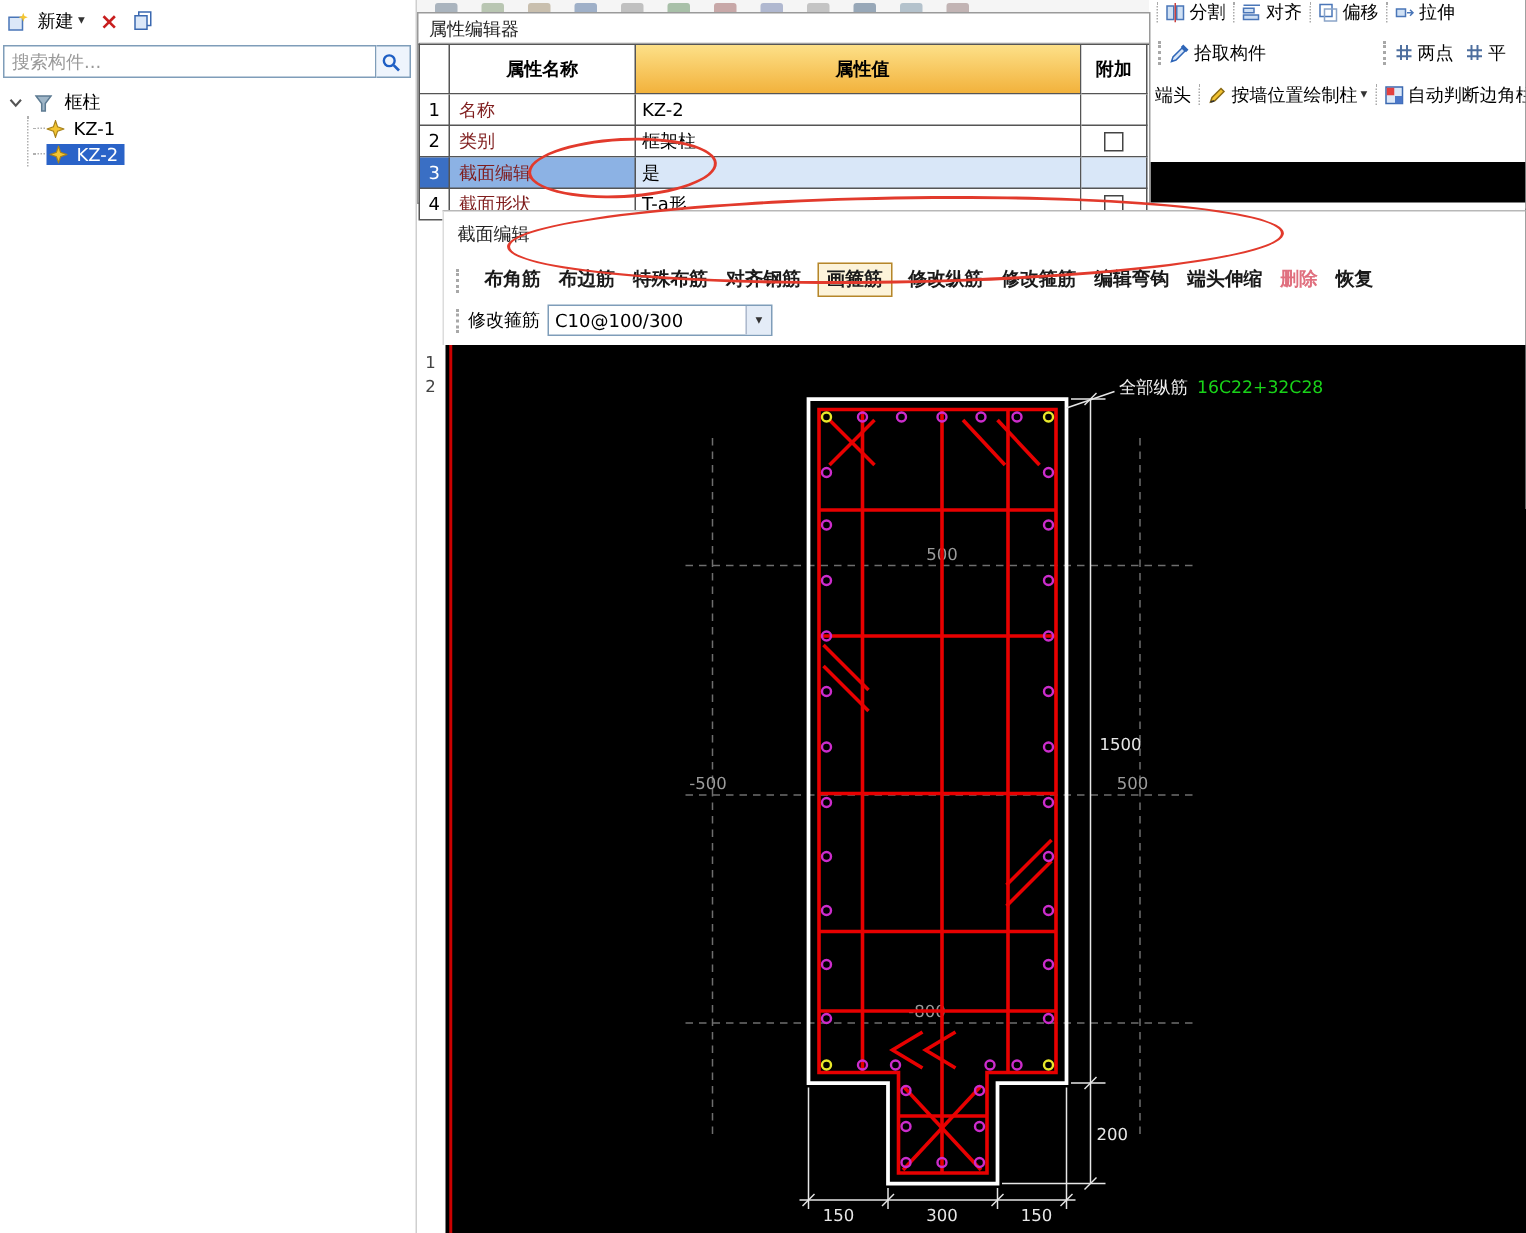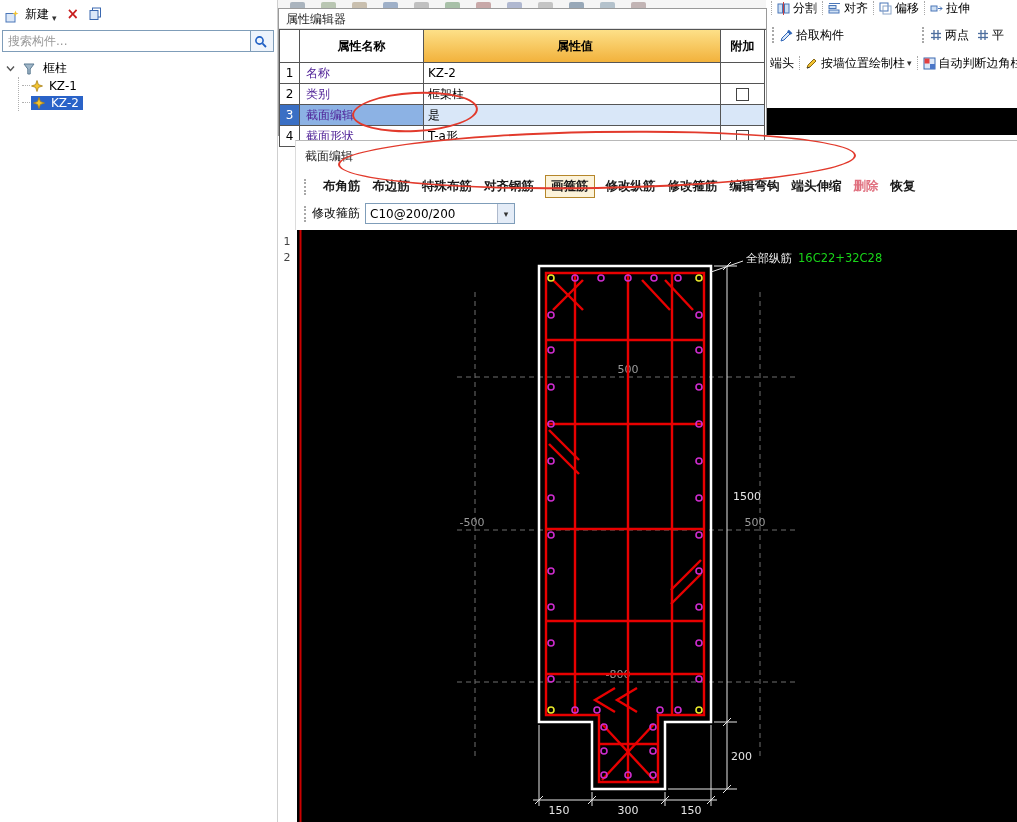--- a/index.html
+++ b/index.html
@@ -3,21 +3,21 @@
 <meta charset="utf-8">
 <style>
 *{margin:0;padding:0;box-sizing:border-box;}
 html,body{width:1017px;height:822px;}
 body{position:relative;overflow:hidden;background:#fff;color:#000;
  font-family:"DejaVu Sans","Liberation Sans",sans-serif;font-size:12px;}
 .abs{position:absolute;}
 
 .left-panel{left:0;top:0;width:278px;height:822px;background:#fff;border-right:1px solid #cfcfcf;}
 .lp-toolbar{position:absolute;left:5px;top:4px;height:20px;display:flex;align-items:center;gap:10px;}
-.tb-btn{display:flex;align-items:flex-end;gap:3px;cursor:default;background:none;border:none;font:12px "DejaVu Sans",sans-serif;}
+.tb-btn{display:flex;align-items:center;gap:3px;cursor:default;background:none;border:none;font:12px "DejaVu Sans",sans-serif;}
 .x-glyph{color:#c81e1e;font-weight:bold;font-size:15px;line-height:1;}
 .caret{font-size:9px;color:#333;}
 .search-row{position:absolute;left:2px;top:30px;width:272px;height:38px;display:flex;}
 .search-input{flex:1;height:22px;border:1px solid #7f9db9;padding:0 5px;font:12px "DejaVu Sans",sans-serif;color:#333;}
 .search-input::placeholder{color:#999;}
 .search-btn{width:23px;height:22px;border:1px solid #7f9db9;border-left:none;background:#eef4fc;display:flex;align-items:center;justify-content:center;padding:0;}
 .tree{position:absolute;left:6px;top:60px;width:260px;}
 .tree-row{display:flex;align-items:center;gap:5px;height:17px;}
 .tree-kids{margin-left:12px;border-left:1px dotted #b0b0b0;padding-left:3px;}
 .tree-item{display:flex;align-items:center;gap:3px;height:17px;padding-left:9px;position:relative;}
@@ -27,21 +27,21 @@
 .sliver{left:278px;top:0;width:488px;height:8px;overflow:hidden;background:#f5f5f5;display:flex;gap:16px;padding-left:12px;}
 .sliver i{width:15px;height:15px;flex:none;border-radius:2px;margin-top:2px;}
 
 .prop-panel{left:278px;top:8px;width:489px;height:128px;background:#fff;border:1px solid #9a9a9a;z-index:5;}
 .prop-title{height:20px;line-height:20px;padding-left:7px;color:#222;border-bottom:1px solid #e2e2e2;}
 .prop-grid{display:grid;grid-template-columns:20px 124px 297px 44px;border-top:1px solid #555;border-left:1px solid #555;}
 .pc{border-right:1px solid #555;border-bottom:1px solid #555;height:21px;display:flex;align-items:center;padding:0 4px;background:#fff;}
 .pc.hd{height:33px;justify-content:center;font-weight:bold;}
 .hd-val{background:linear-gradient(#fde088,#f2b23c);padding-left:10px;}
 .pc.num{justify-content:center;padding:0;}
-.pname{color:#4c1d95;padding-left:6px;}
+.pname{color:#7f1d1d;padding-left:6px;}
 .sel-num{background:#3a6fc4;color:#fff;}
 .sel-name{background:#8cb2e4;}
 .sel-val{background:#d9e7f8;}
 .cbox{width:13px;height:13px;border:1px solid #444;background:#fff;display:inline-block;margin:0 auto;}
 
 .right-toolbar{left:766px;top:0;width:251px;height:139px;background:#fff;}
 .rt-row{position:absolute;display:flex;align-items:center;white-space:nowrap;}
 .vsep{width:0;height:14px;border-left:1px dotted #aaa;margin:0 5px;flex:none;}
 .grip{width:0;height:16px;border-left:2px dotted #a8a8a8;margin:0 6px;flex:none;}
 .mini{display:inline-flex;margin-right:3px;flex:none;}
@@ -304,21 +304,21 @@
     <button class="sec-btn">修改箍筋</button>
     <button class="sec-btn">编辑弯钩</button>
     <button class="sec-btn">端头伸缩</button>
     <button class="sec-btn danger">删除</button>
     <button class="sec-btn">恢复</button>
   </div>
   <div class="sec-rebar">
     <span class="grip"></span>
     <span>修改箍筋</span>
     <span class="combo">
-      <span class="combo-text">C10@200/200</span>
+      <span class="combo-text">C10@100/300</span>
       <span class="combo-arrow">▾</span>
     </span>
   </div>
 </div>
 
 <div class="canvas abs">
 <svg width="720" height="592" viewBox="0 0 720 592">
 
   <line x1="3.5" y1="0" x2="3.5" y2="592" stroke="#cc0000" stroke-width="2"></line>
 

